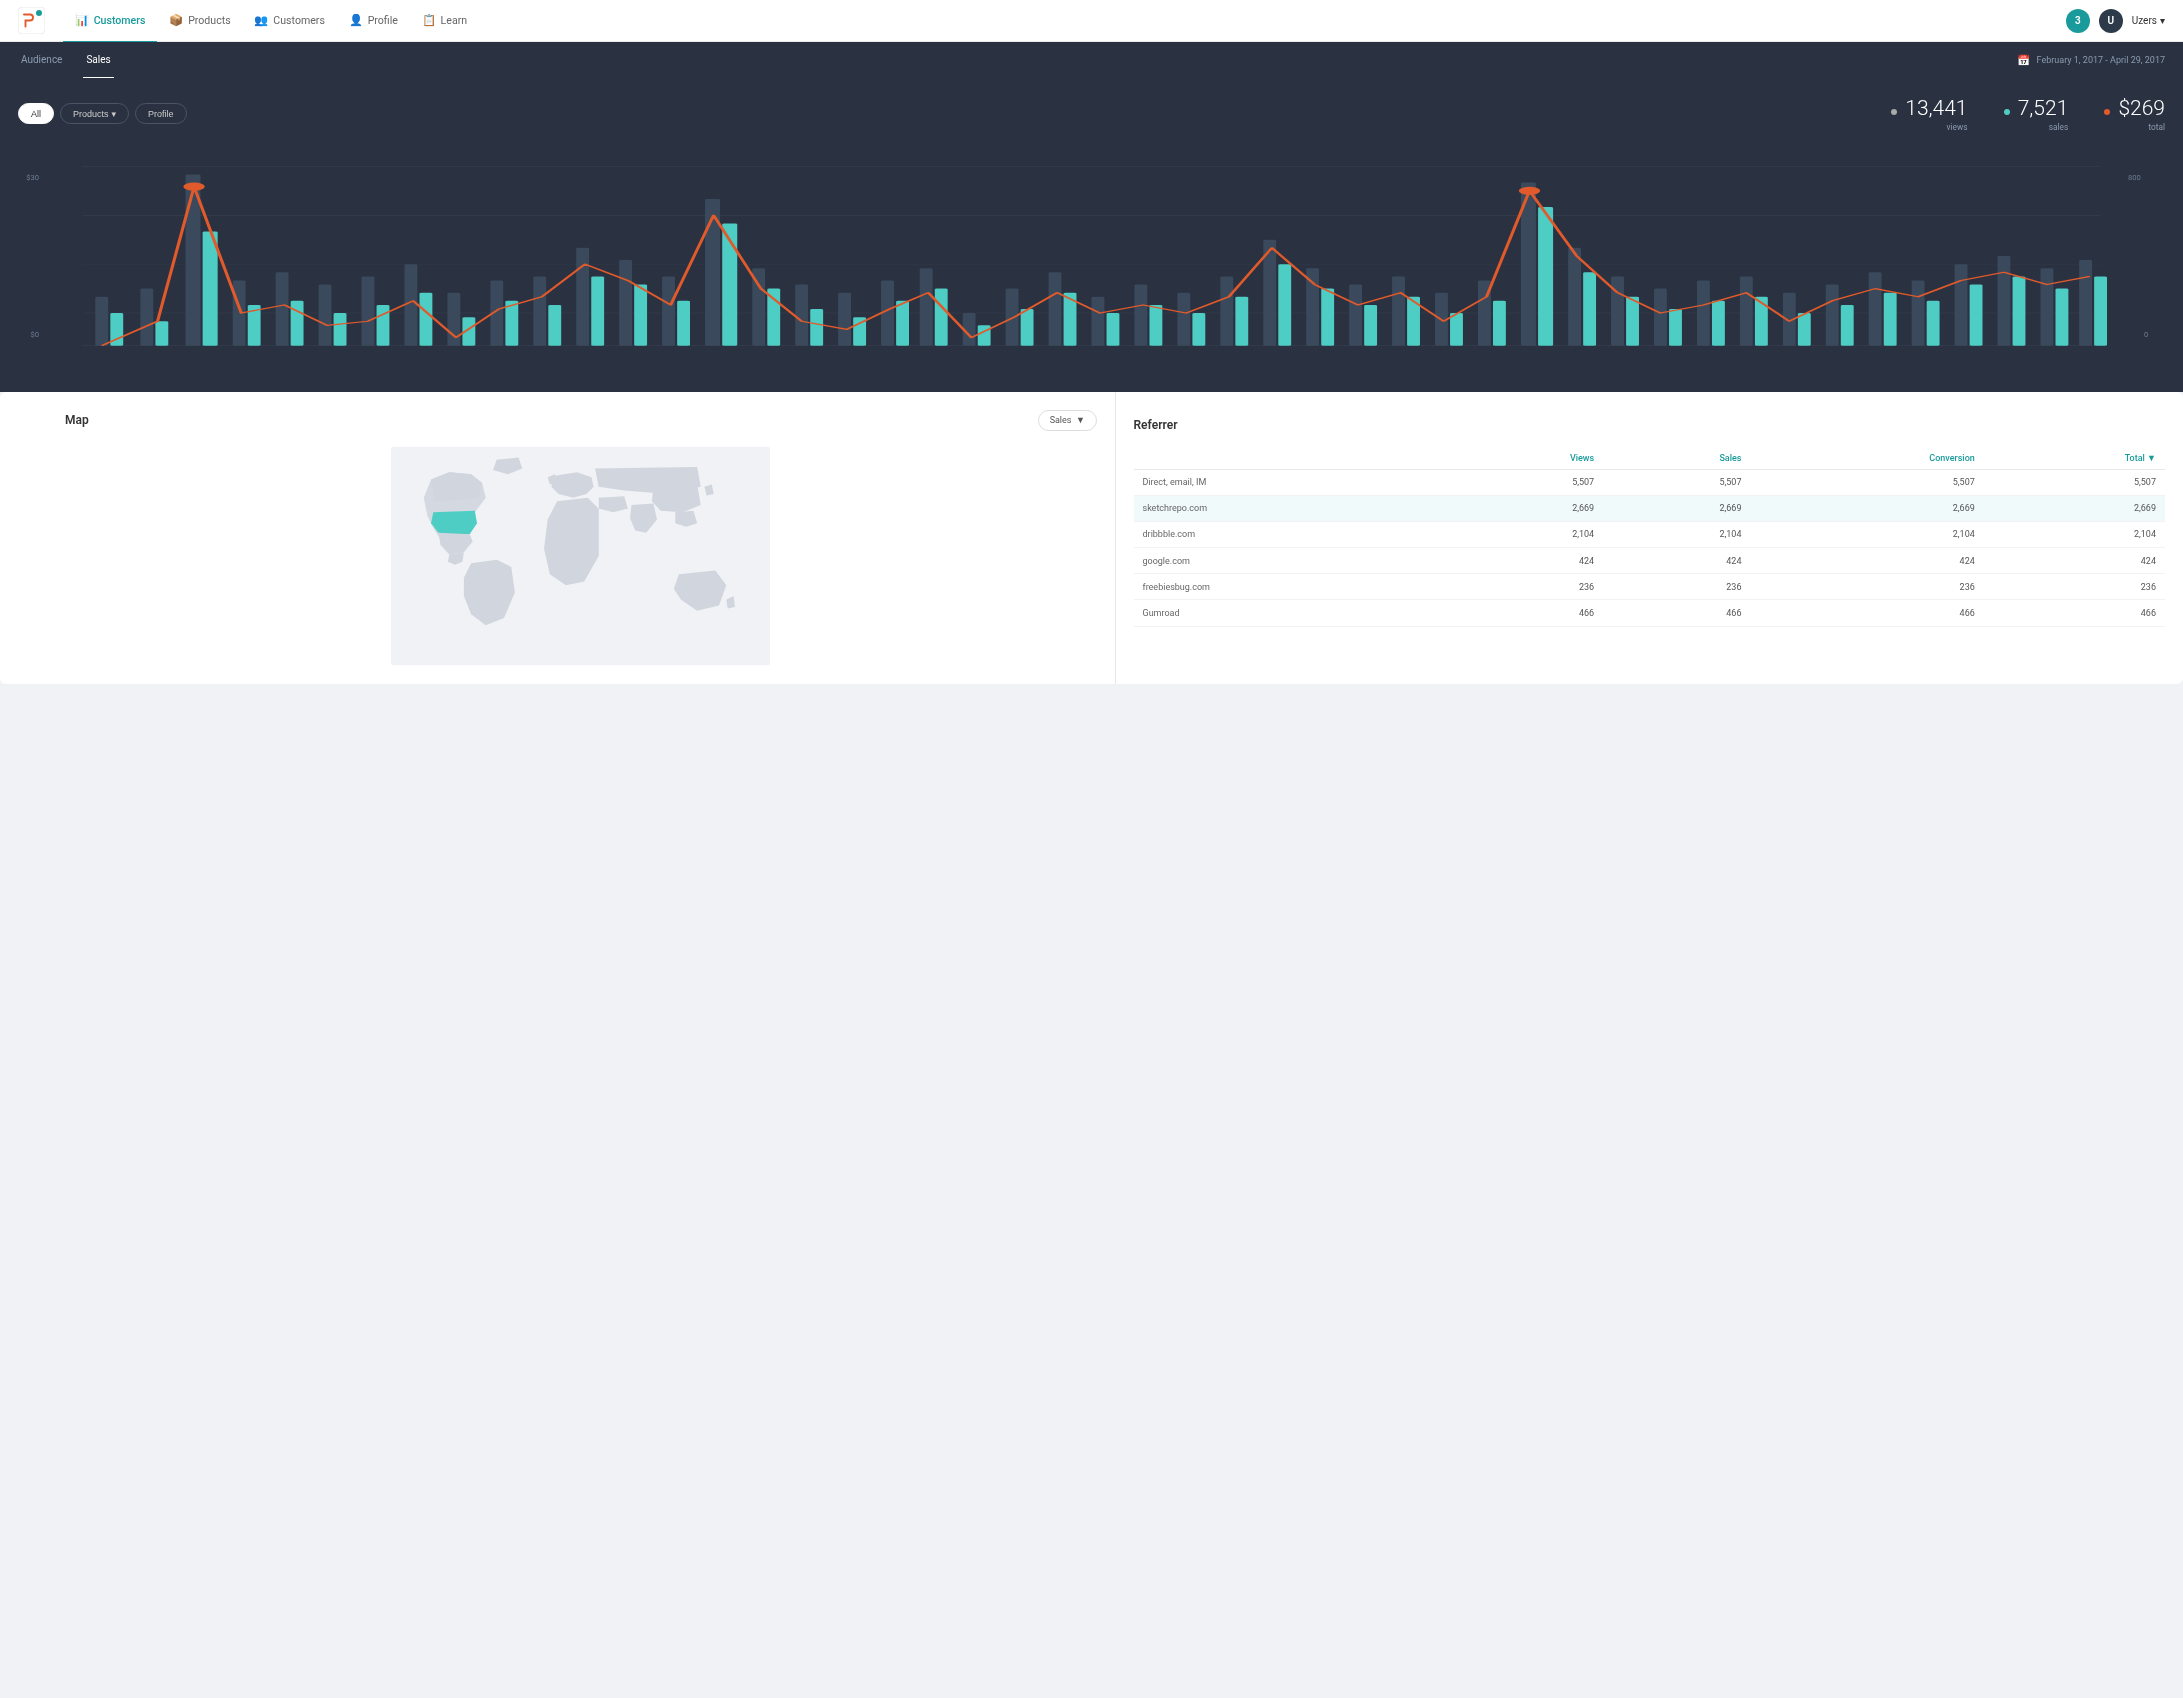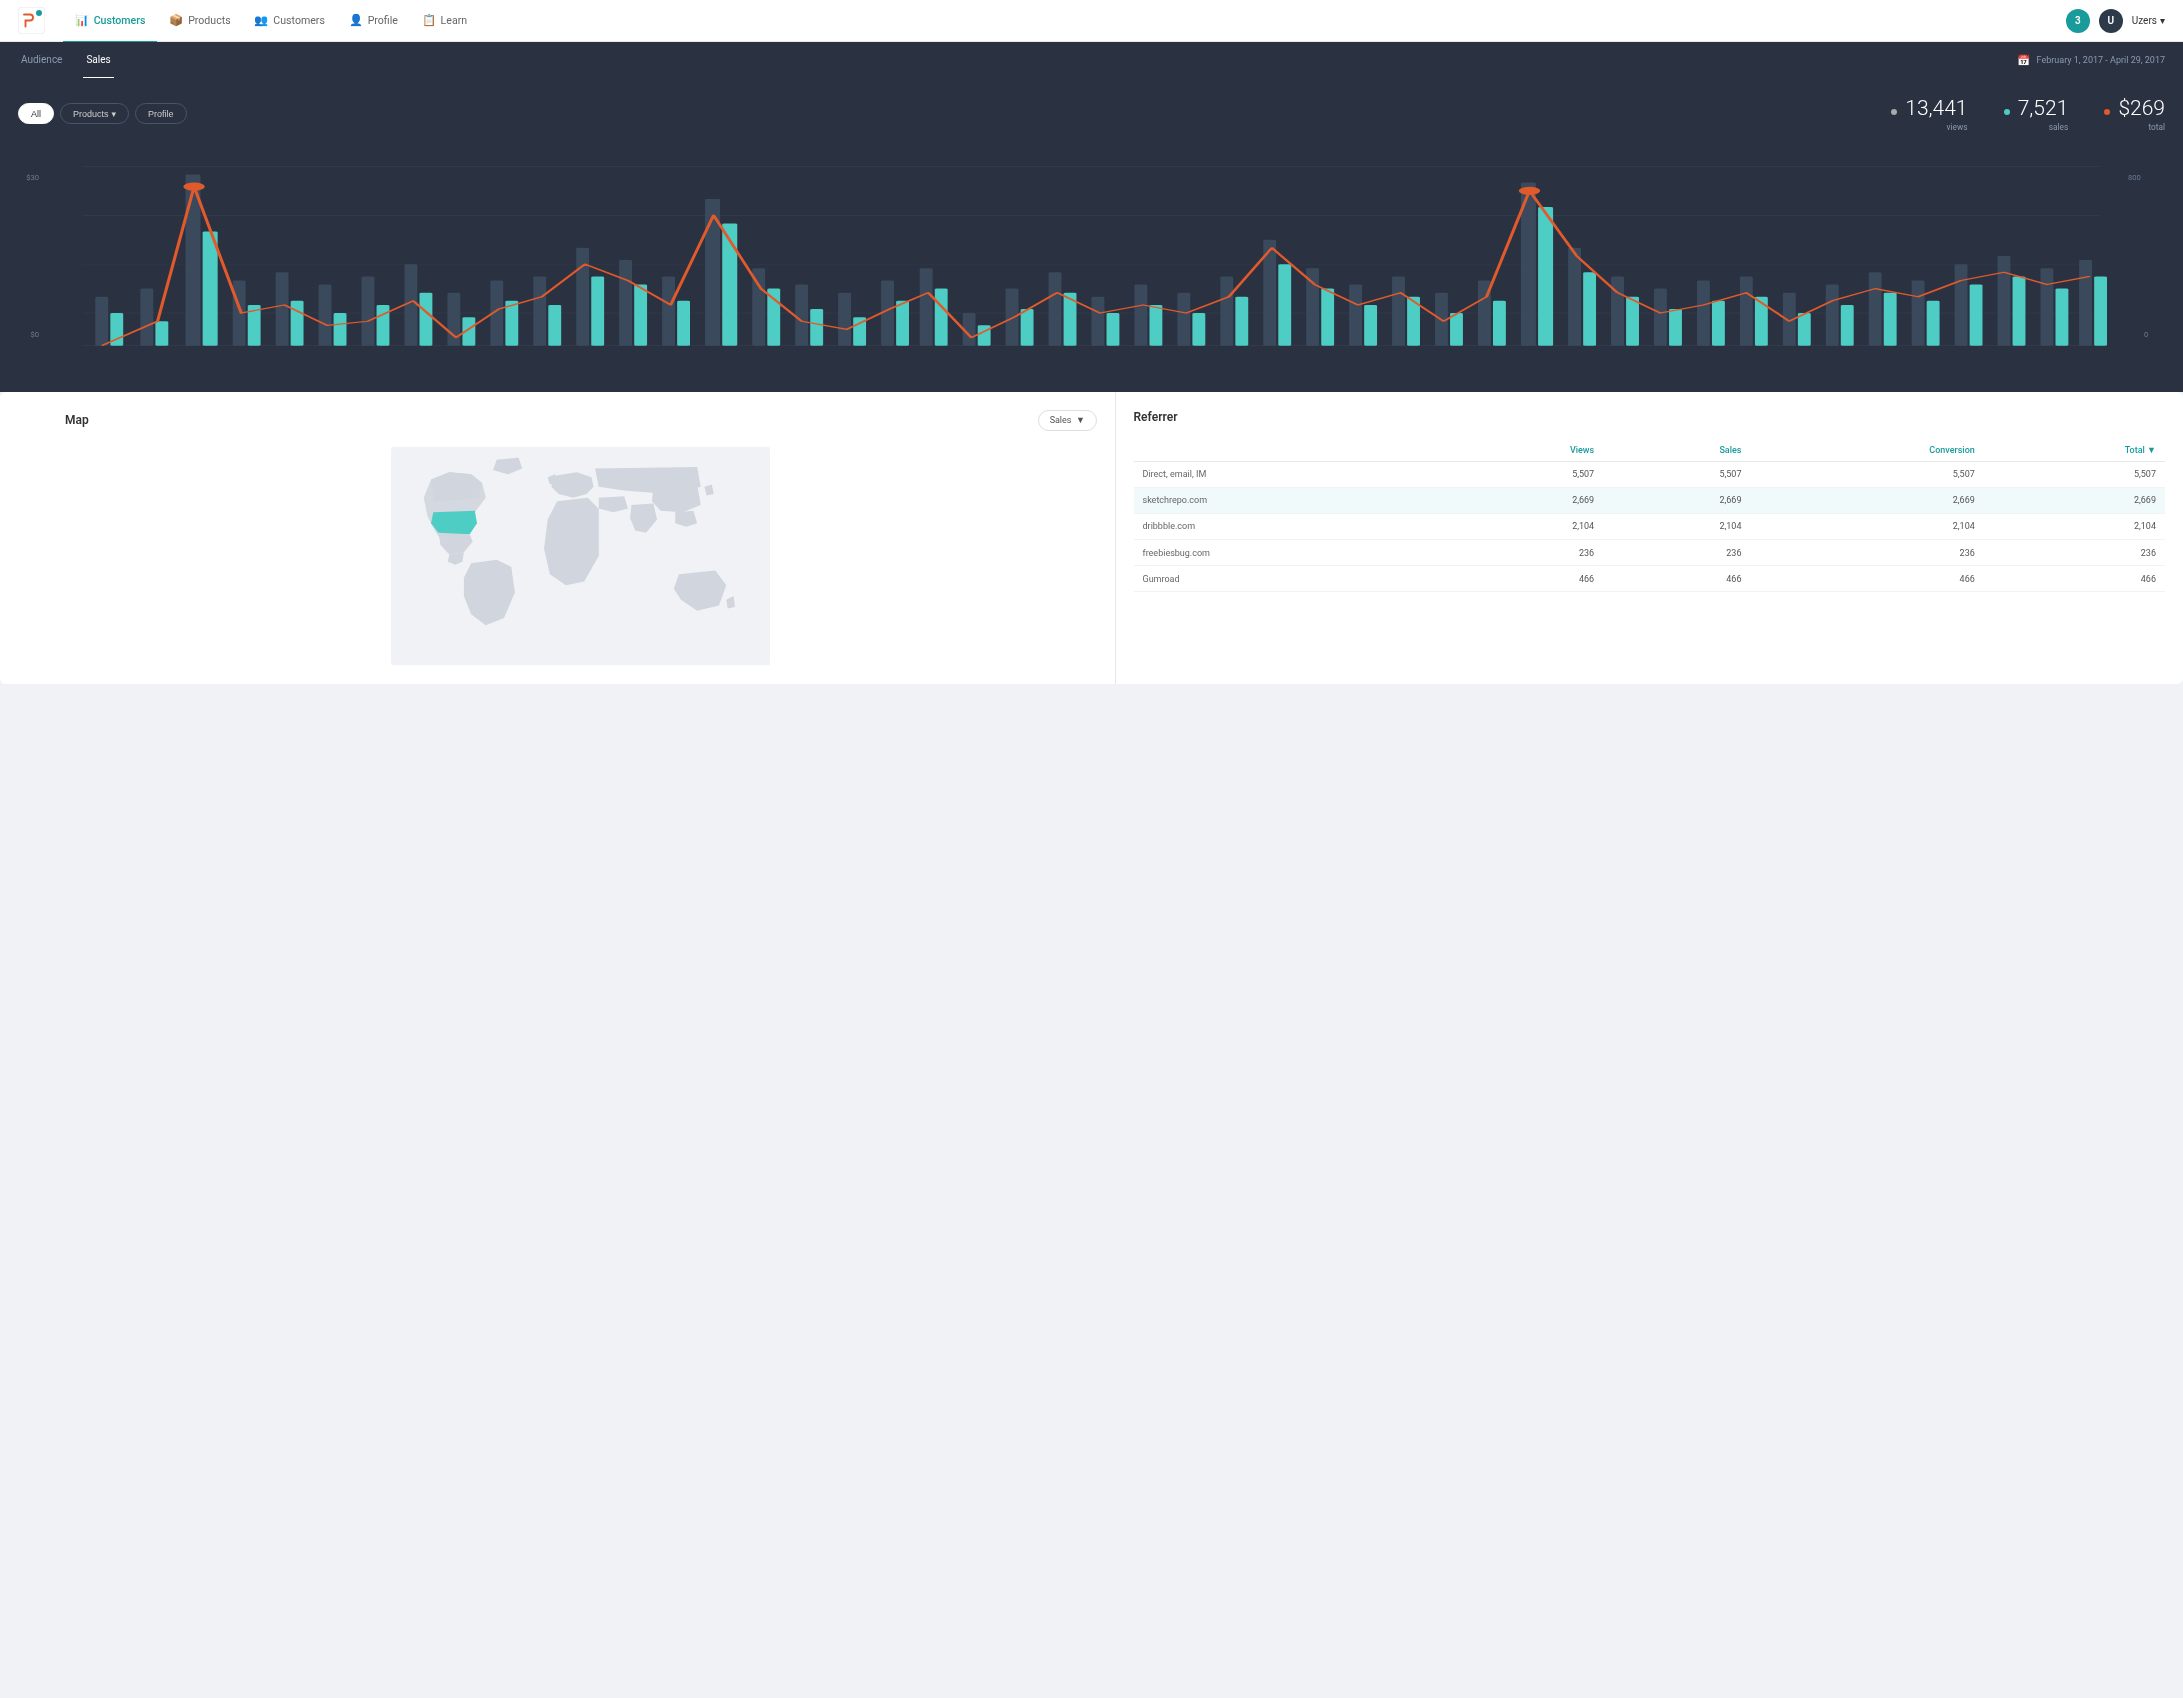--- a/index.html
+++ b/index.html
@@ -245,20 +245,21 @@
       width: 100%;
       display: flex;
       justify-content: center;
     }
 
     
     .referrer-section {
       flex: 1;
       padding: 18px;
       min-width: 0;
+      margin-top: 8px;
     }
     .referrer-table {
       width: 100%;
       border-collapse: collapse;
       font-size: 10px;
     }
     .referrer-table thead th {
       padding: 6px 9px;
       text-align: right;
       font-weight: 500;
@@ -643,20 +644,27 @@
             <td>2,669</td>
           </tr>
           <tr>
             <td>dribbble.com</td>
             <td>2,104</td>
             <td>2,104</td>
             <td>2,104</td>
             <td>2,104</td>
           </tr>
           <tr>
+            <td>google.com</td>
+            <td>424</td>
+            <td>424</td>
+            <td>424</td>
+            <td>424</td>
+          </tr>
+          <tr>
             <td>freebiesbug.com</td>
             <td>236</td>
             <td>236</td>
             <td>236</td>
             <td>236</td>
           </tr>
           <tr>
             <td>Gumroad</td>
             <td>466</td>
             <td>466</td>

